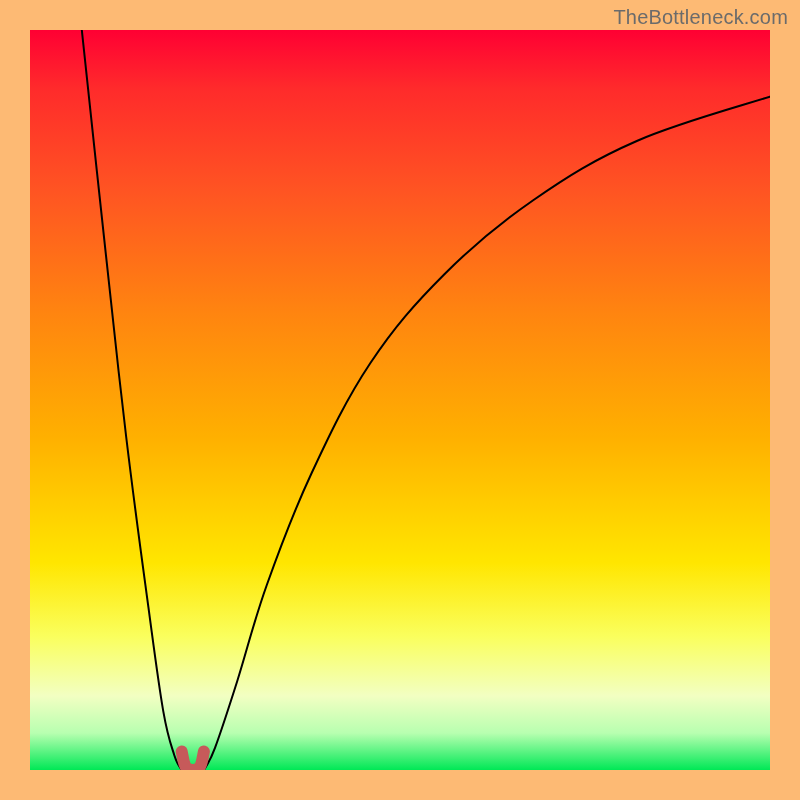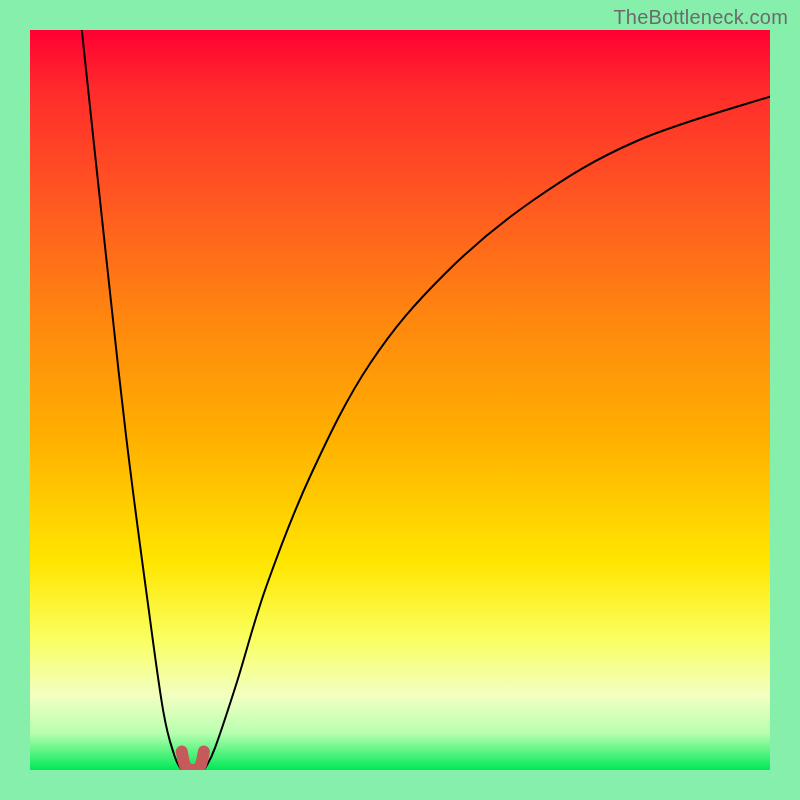--- a/index.html
+++ b/index.html
@@ -8,21 +8,21 @@
     width: 800px;
     height: 800px;
     overflow: hidden;
     background: #000;
     font-family: Arial, Helvetica, sans-serif;
   }
   .frame {
     position: absolute;
     left: 0; top: 0;
     width: 800px; height: 800px;
-    background: #86efac;
+    background: #fdba74;
   }
   .plot {
     position: absolute;
     left: 30px;
     top: 30px;
     width: 740px;
     height: 740px;
     overflow: hidden;
   }
   .gradient {

